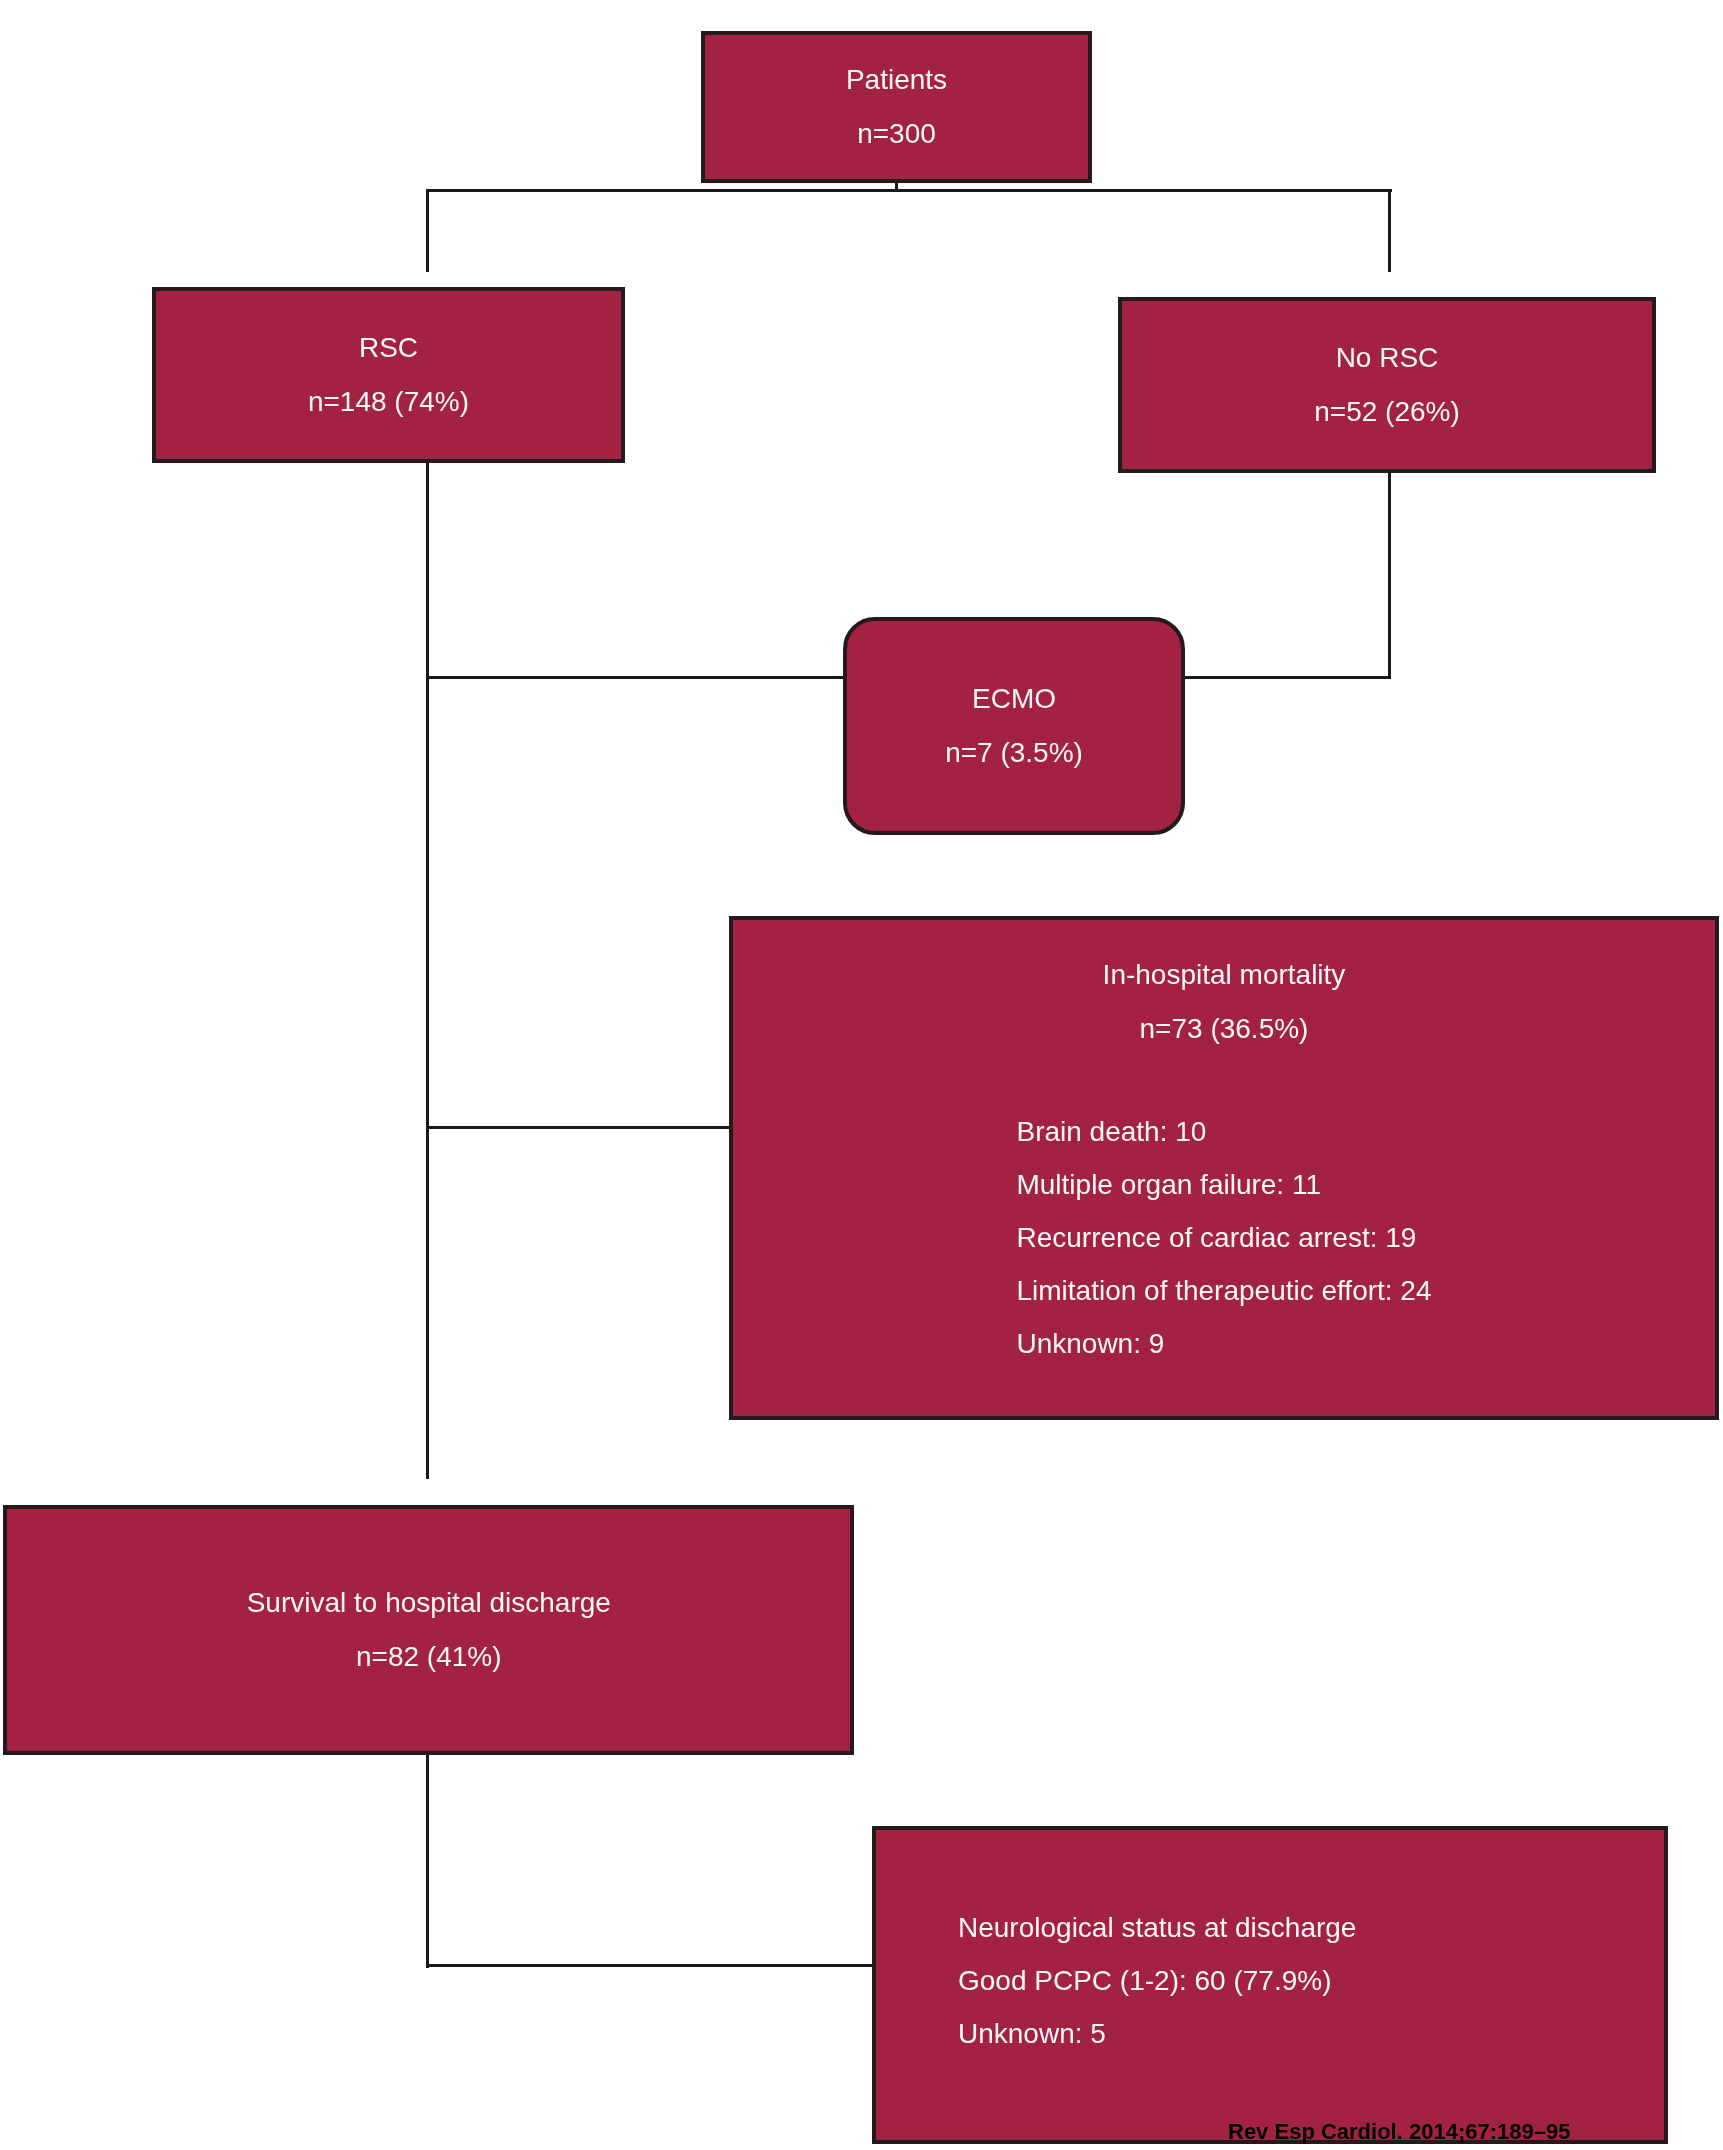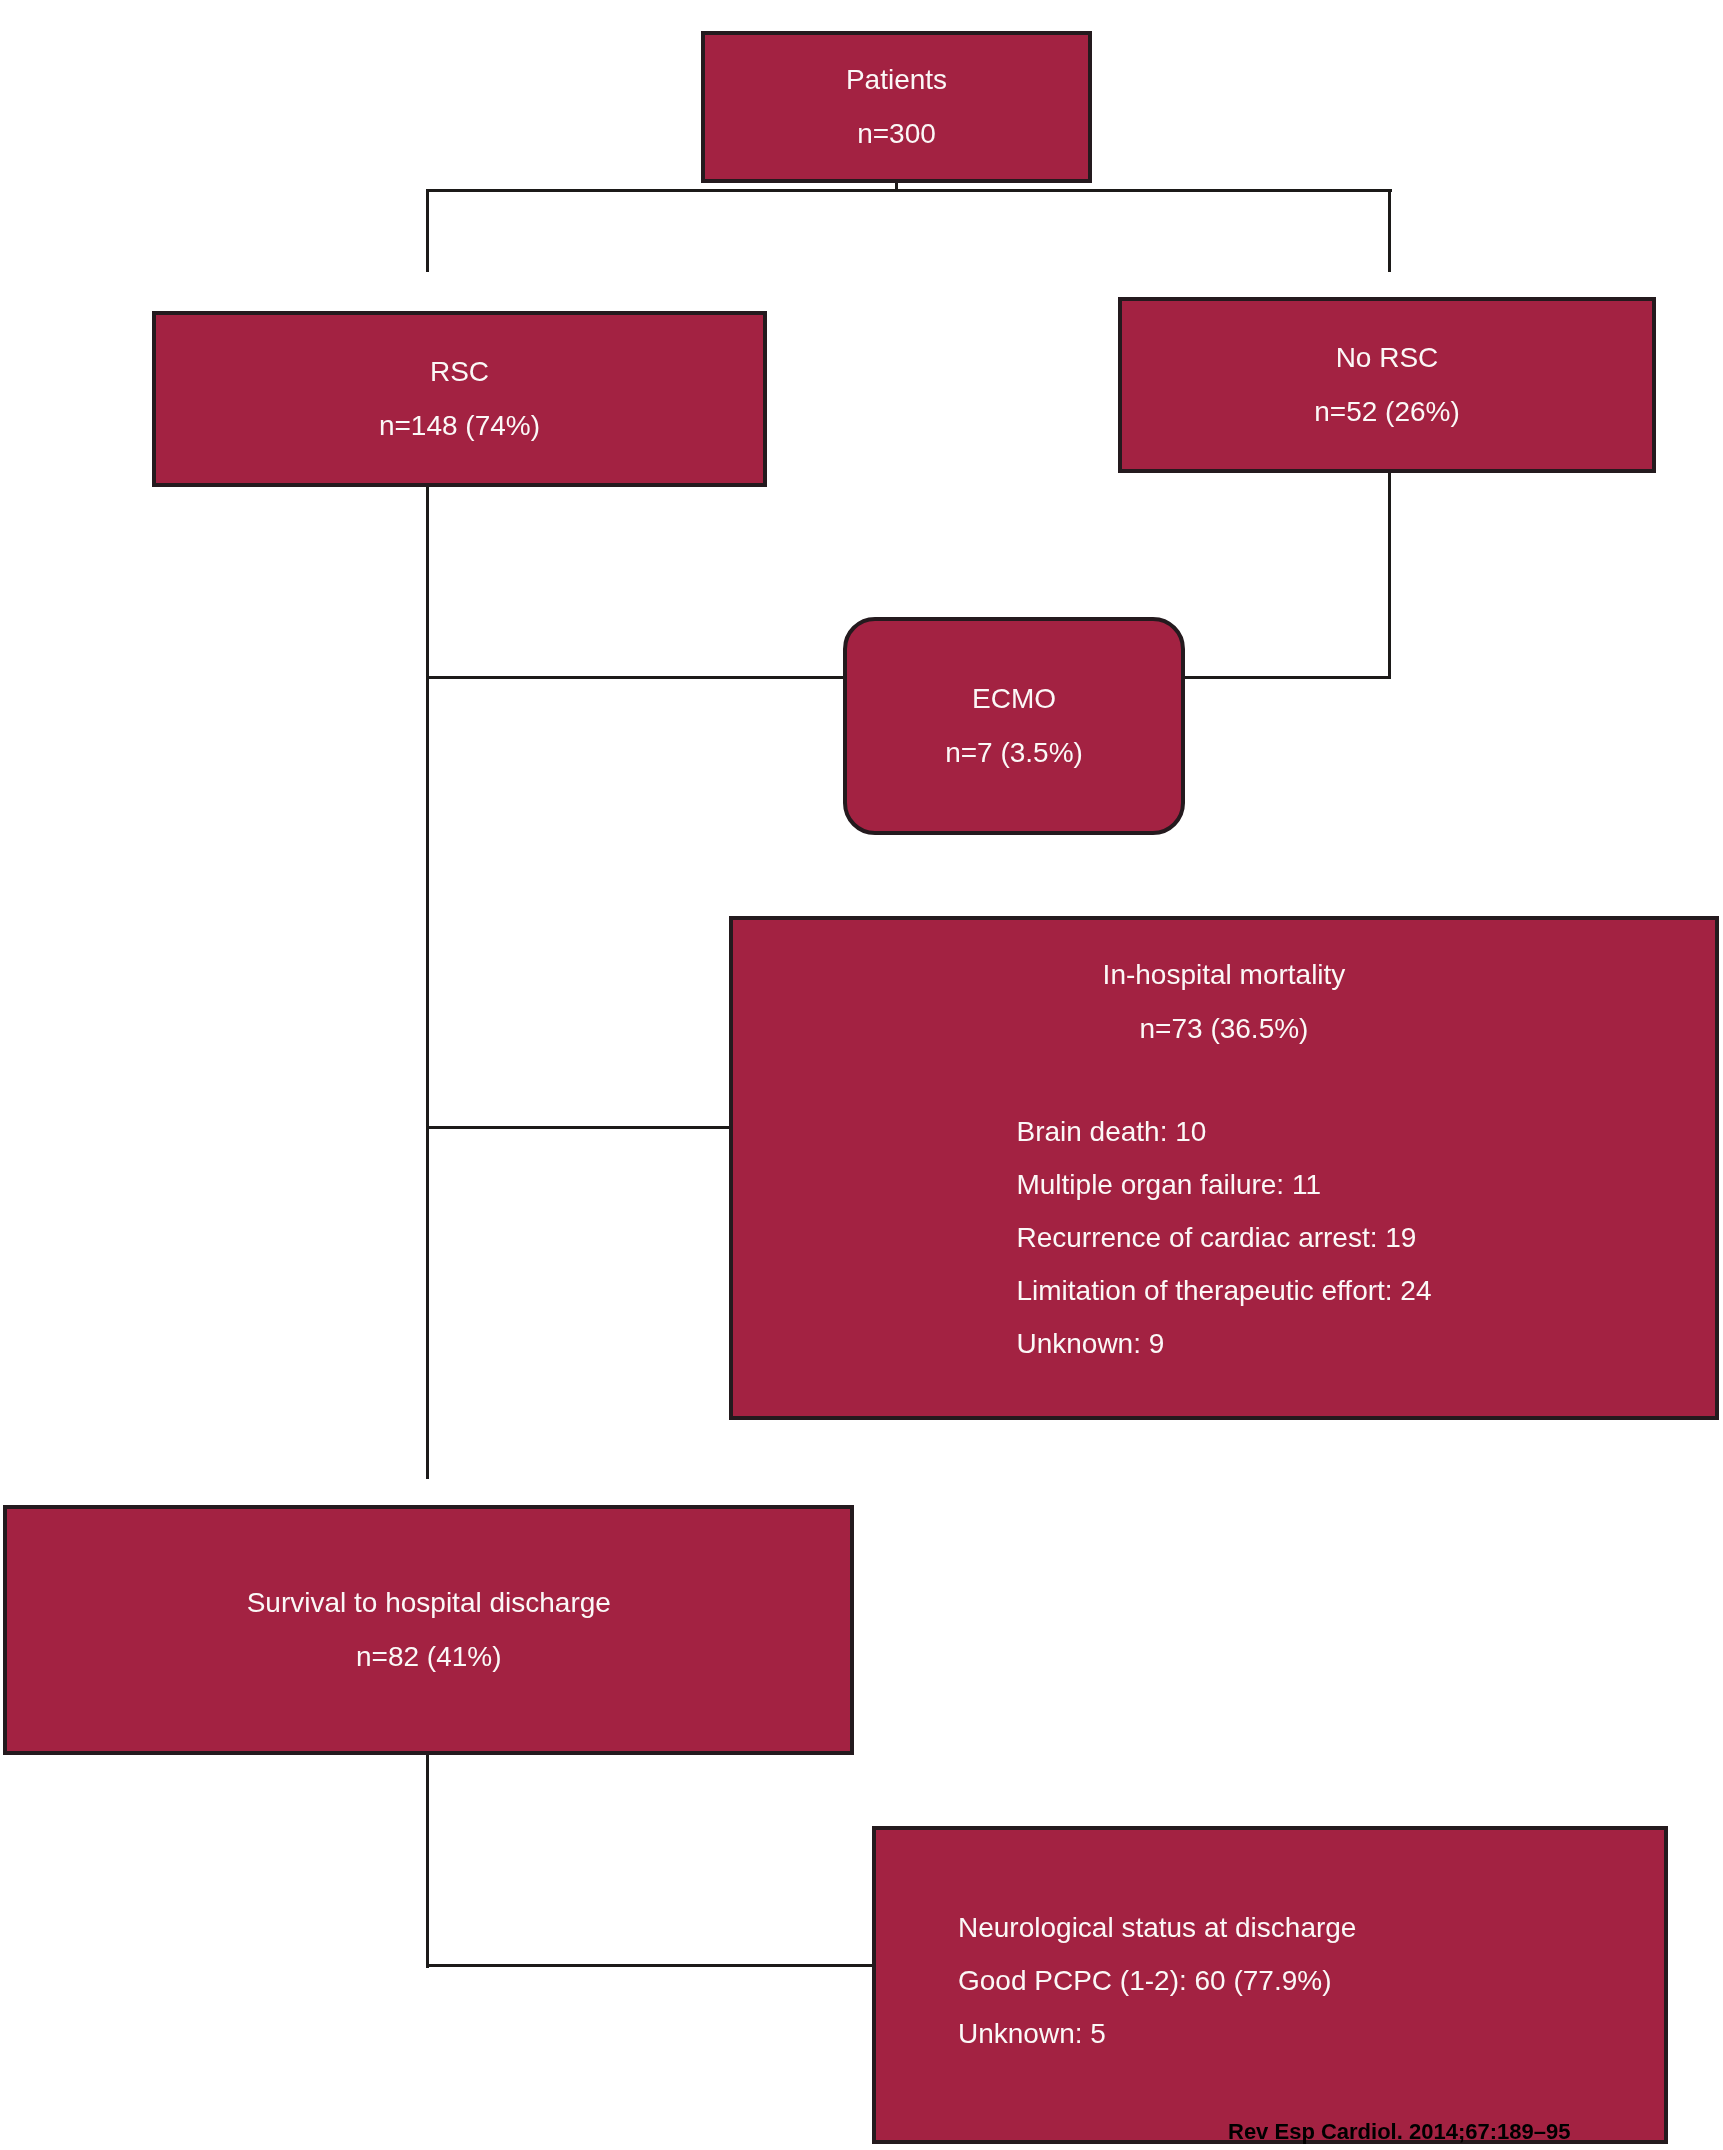--- a/index.html
+++ b/index.html
@@ -31,21 +31,21 @@
     font-size:28px;line-height:54px;
     font-weight:400;
     margin-top:27px;
   }
   .line{position:absolute;background:var(--line);}
   .line.h{height:3.3px;}
   .line.v{width:3.3px;}
 
   
   .patients{left:701px;top:4.1px;width:391px;height:152px;}
-  .rsc{left:152px;top:284px;width:615px;height:176px;}
+  .rsc{left:152px;top:260px;width:473px;height:176px;}
   .norsc{left:1118px;top:270px;width:538px;height:176px;}
   .ecmo{left:843px;top:590px;width:342px;height:218px;border-radius:32px;}
   .mortality{
     left:729px;top:889px;width:990px;height:504px;
     justify-content:flex-start;align-items:center;
     padding:28px 43px 21px 43px;
   }
   .mortality .m-title{text-align:center;line-height:54px;}
   .mortality .m-items{text-align:left;line-height:53px;margin-top:49px;}
   .survival{left:3.3px;top:1478px;width:851px;height:250px;}

